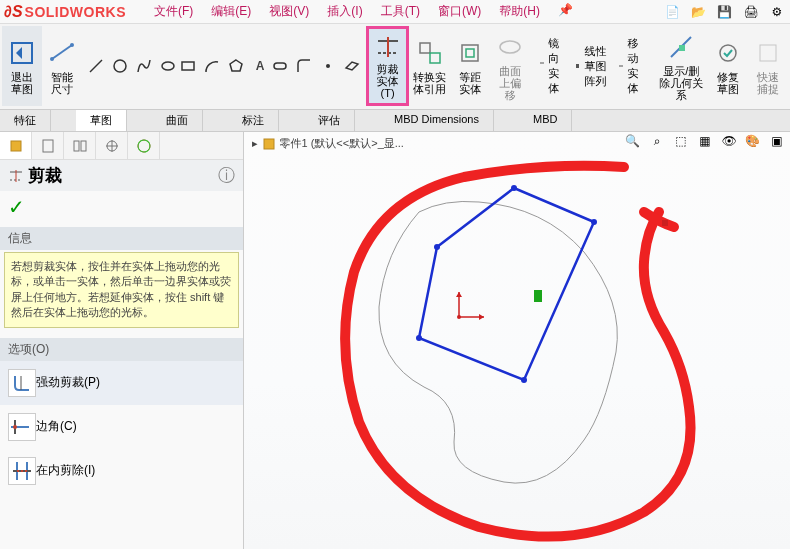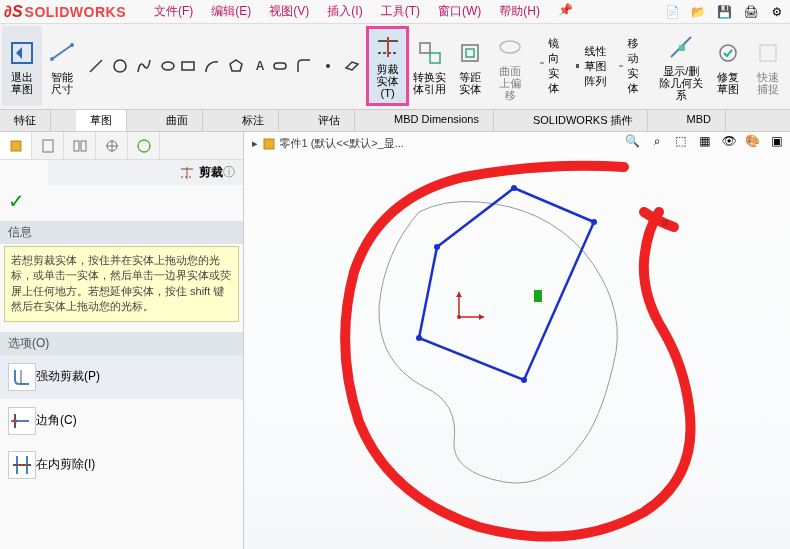--- a/index.html
+++ b/index.html
@@ -21,21 +21,21 @@
 .ribbon-mini { width: 20px; height: 20px; display: flex; align-items: center; justify-content: center; cursor: pointer; }
 .ribbon-txt { font-size: 11px; cursor: pointer; padding: 2px 4px; display: flex; align-items: center; gap: 4px; }
 .tabs { display: flex; height: 22px; background: #e8e8e8; border-bottom: 1px solid #ccc; gap: 25px; }
 .tab { padding: 3px 14px; cursor: pointer; border-right: 1px solid #ccc; font-size: 11px; background: #e8e8e8; }
 .tab.active { background: #fff; }
 .main { display: flex; height: 417px; }
 .sidebar { width: 244px; background: #f9f9f9; border-right: 1px solid #ccc; display: flex; flex-direction: column; }
 .sb-icons { display: flex; height: 28px; background: #f4f4f4; border-bottom: 1px solid #ddd; }
 .sb-icon-tab { width: 32px; display: flex; align-items: center; justify-content: center; cursor: pointer; border-right: 1px solid #ddd; }
 .sb-icon-tab.active { background: #fff; }
-.pm-header { display: flex; align-items: center; padding: 4px 8px; background: #eef0f2; font-size: 12px; justify-content: flex-end; margin-left: 48px; }
+.pm-header { display: flex; align-items: center; padding: 4px 8px; background: #eef0f2; font-size: 17px; justify-content: space-between; }
 .pm-title { display: flex; align-items: center; gap: 4px; font-weight: bold; }
 .pm-check { color: #009900; font-size: 20px; padding: 4px 8px; cursor: pointer; }
 .pm-section { padding: 4px 0; }
 .pm-section-head { padding: 3px 8px; background: #dfe4e9; font-size: 12px; color: #555; cursor: pointer; }
 .pm-info { background: #ffffcc; border: 1px solid #cccc88; margin: 2px 4px; padding: 6px; font-size: 11px; line-height: 1.4; color: #444; }
 .pm-option { display: flex; align-items: center; padding: 8px; cursor: pointer; }
 .pm-option.selected { background: #eaeef4; }
 .pm-option-icon { width: 28px; height: 28px; display: flex; align-items: center; justify-content: center; border: 1px solid #ccc; background: #fff; }
 .canvas { flex: 1; position: relative; background: linear-gradient(180deg, #fcfcfc, #fafbfc 60%, #f6f7f8); }
 .canvas-header { position: absolute; top: 4px; left: 8px; display: flex; align-items: center; gap: 4px; font-size: 11px; color: #444; }
@@ -240,21 +240,20 @@
   </div>
 </div>
 
 <div class="tabs">
   <span class="tab">特征</span>
   <span class="tab active">草图</span>
   <span class="tab">曲面</span>
   <span class="tab">标注</span>
   <span class="tab">评估</span>
   <span class="tab">MBD Dimensions</span>
-  <span class="tab">SOLIDWORKS 插件</span>
   <span class="tab">MBD</span>
 </div>
 
 <div class="main">
 
   <div class="sidebar">
     <div class="sb-icons">
       <span class="sb-icon-tab active">
           <svg width="16" height="16">
             <rect x="3" y="3" width="10" height="10" fill="#e8b030" stroke="#b88820"></rect>

